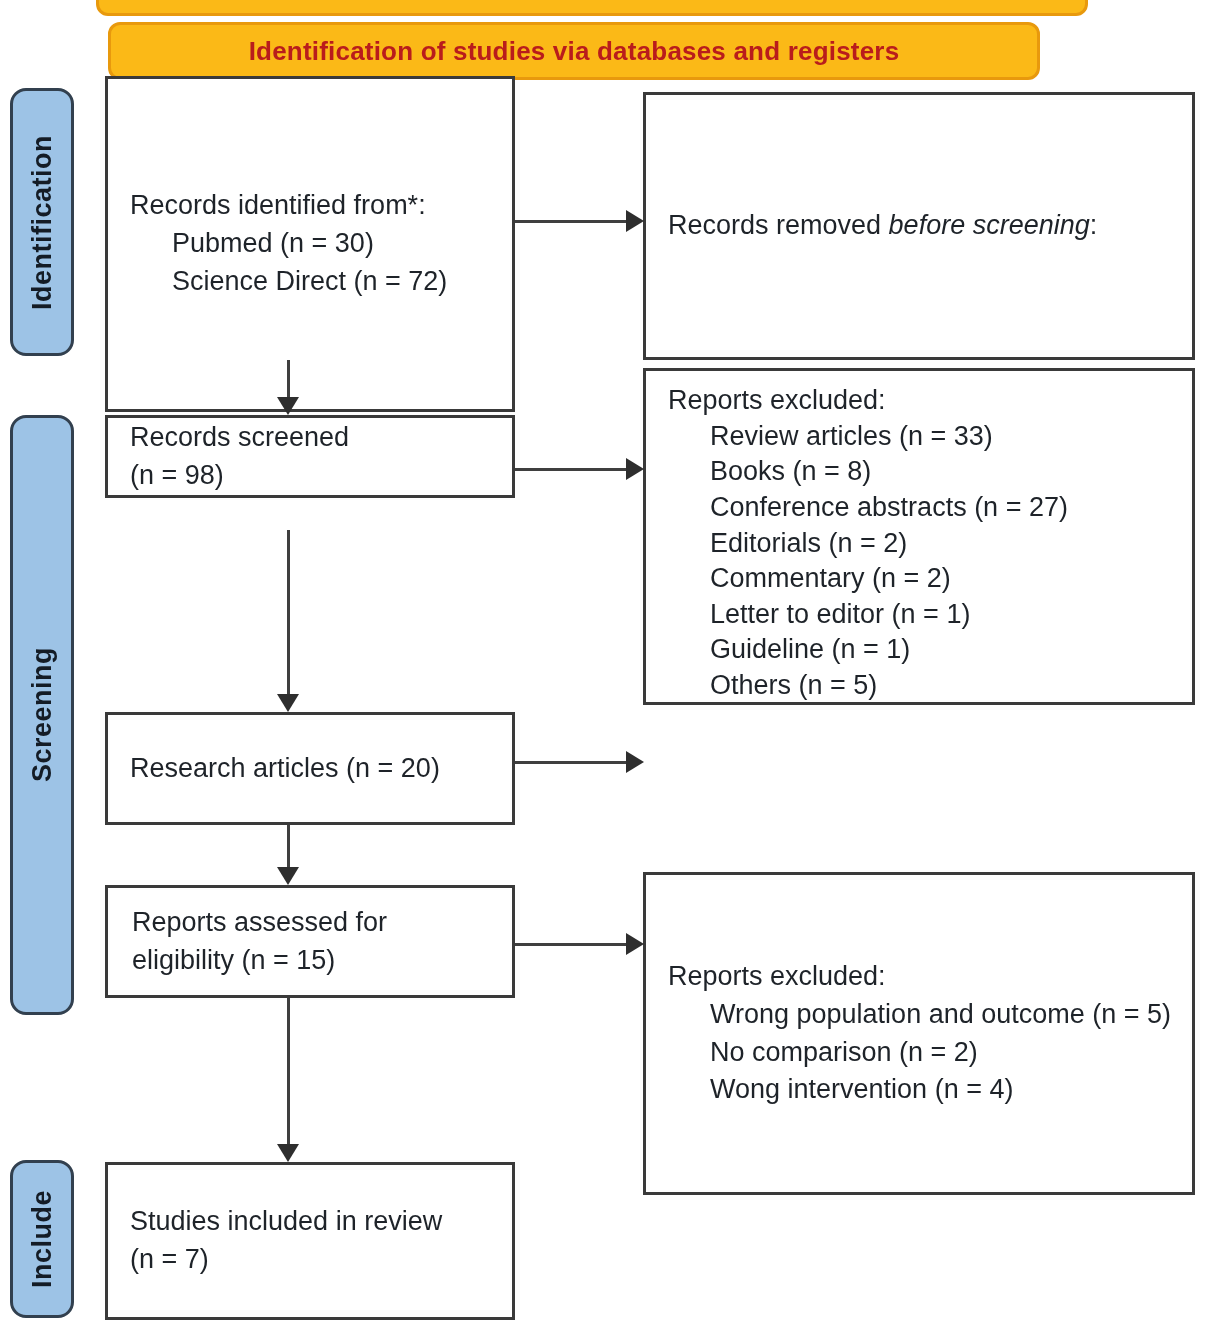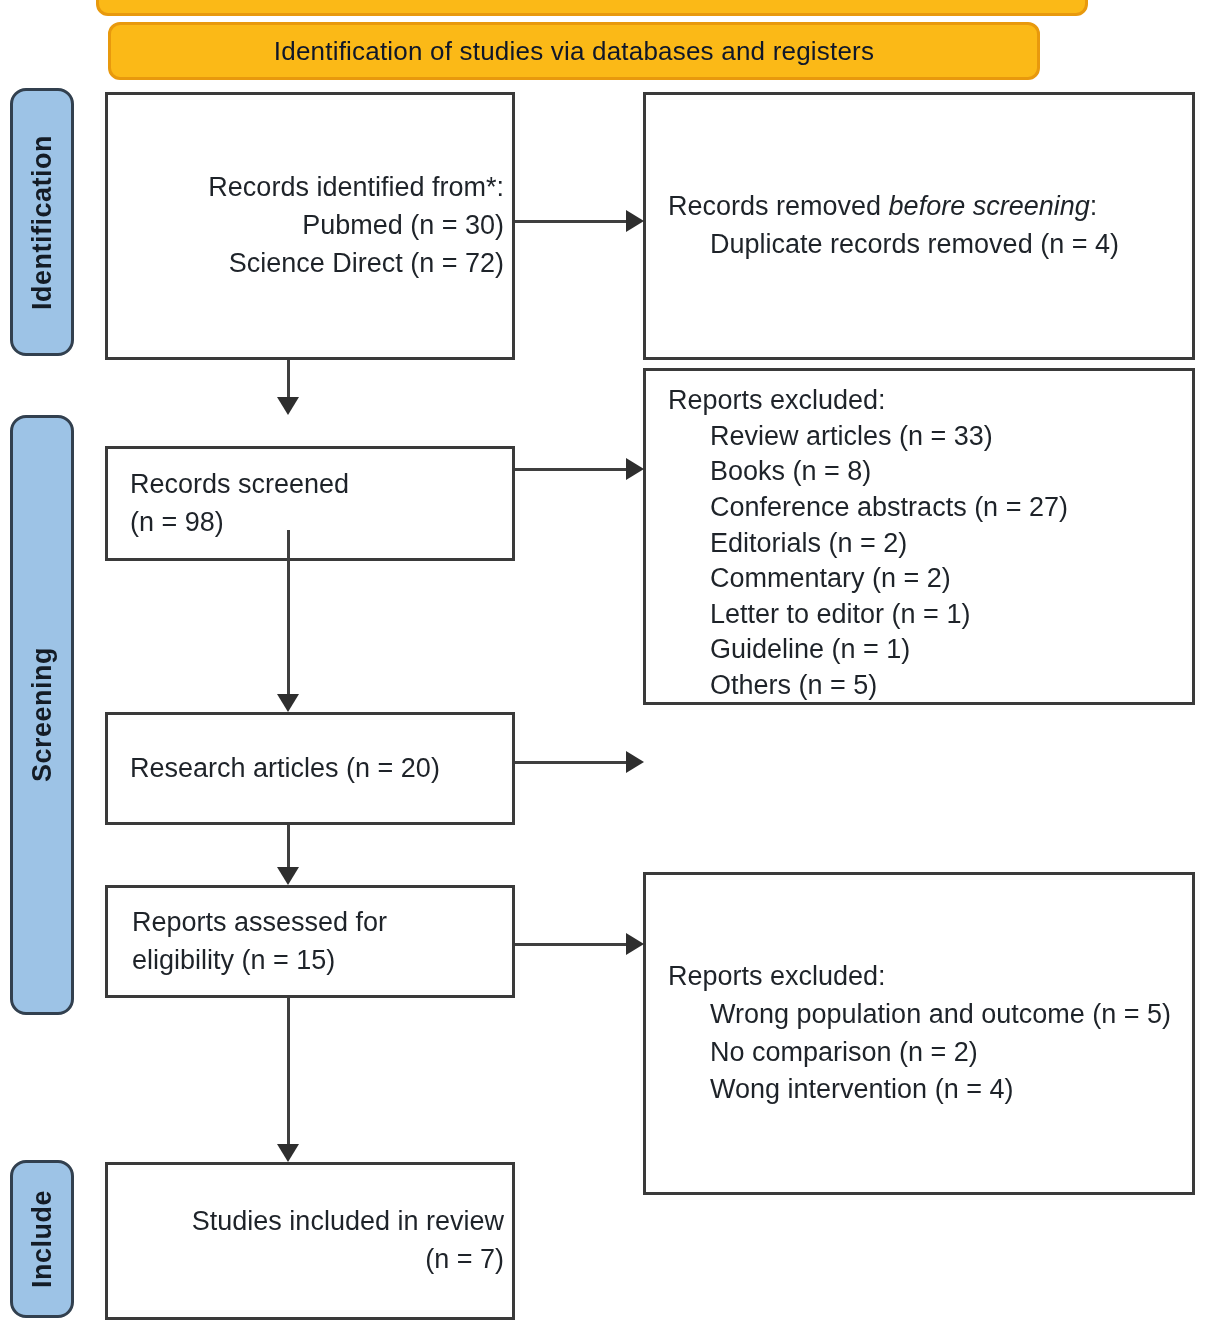--- a/index.html
+++ b/index.html
@@ -10,21 +10,21 @@
 
   
   .top-strip {
     position:absolute; left:96px; top:-24px; width:992px; height:40px;
     background:#FBB917; border:3px solid #E8990D; border-radius:12px; box-sizing:border-box;
   }
   .banner {
     position:absolute; left:108px; top:22px; width:932px; height:58px;
     background:#FBB917; border:3px solid #E8990D; border-radius:12px; box-sizing:border-box;
     display:flex; align-items:center; justify-content:center;
-    font-weight:400; font-size:26px; color:#0f172a; letter-spacing:0.2px;
+    font-weight:700; font-size:26px; color:#b91c1c; letter-spacing:0.2px;
   }
 
   
   .stage {
     position:absolute; left:10px; width:64px;
     background:#9DC3E6; border:3px solid #32404F; border-radius:16px; box-sizing:border-box;
     display:flex; align-items:center; justify-content:center;
   }
   .stage span {
     writing-mode:vertical-rl; transform:rotate(180deg);
@@ -39,29 +39,29 @@
     position:absolute; background:#ffffff; border:3px solid #3a3a3a; box-sizing:border-box;
     display:flex; flex-direction:column; justify-content:center;
     padding:10px 8px 10px 22px; font-size:27px; line-height:1.4;
   }
   .box .indent { padding-left:42px; }
   .box.top-align { justify-content:flex-start; padding-top:12px; line-height:1.32; }
 
   .col-left  { left:105px; width:410px; }
   .col-right { left:643px; width:552px;justify-content:center; }
 
-  .box-records-identified { top:92px;  height:268px;align-items:flex-end; }
+  .box-records-identified { top:76px;  height:336px; }
   .box-records-removed    { top:92px;  height:268px; }
-  .box-records-screened   { top:415px; height:115px;margin-top:31px; }
+  .box-records-screened   { top:415px; height:83px; }
   .box-reports-excluded-screening { top:368px; height:337px; }
   .box-reports-sought     { top:712px; height:113px; }
   .box-reports-not-retrieved { top:712px; height:113px; }
   .box-reports-assessed   { top:885px; height:113px;padding-left:24px; }
   .box-reports-excluded-eligibility { top:872px; height:323px; }
-  .box-studies-included   { top:1162px; height:158px;text-align:right; }
+  .box-studies-included   { top:1162px; height:158px; }
 
   
   .arrow-h { position:absolute; height:3px; background:#3f3f3f; }
   .arrow-h::after {
     content:""; position:absolute; right:-17px; top:-10px;
     border-top:11px solid transparent; border-bottom:11px solid transparent;
     border-left:18px solid #2e2e2e;
   }
   .arrow-v { position:absolute; width:3px; background:#3f3f3f; }
   .arrow-v::after {
@@ -119,21 +119,20 @@
     <div>eligibility (n = 15)</div>
   </div>
 
   <div class="box col-left box-studies-included">
     <div>Studies included in review</div>
     <div>(n = 7)</div>
   </div>
 
   <div class="box col-right box-records-removed">
     <div><span>Records removed </span><i>before screening</i><span>:</span></div>
-    <div class="indent">Duplicate records removed  (n = 4)</div>
   </div>
 
   <div class="box col-right top-align box-reports-excluded-screening">
     <div>Reports excluded:</div>
     <div class="indent">Review articles (n = 33)</div>
     <div class="indent">Books (n = 8)</div>
     <div class="indent">Conference abstracts (n = 27)</div>
     <div class="indent">Editorials (n = 2)</div>
     <div class="indent">Commentary (n = 2)</div>
     <div class="indent">Letter to editor (n = 1)</div>

